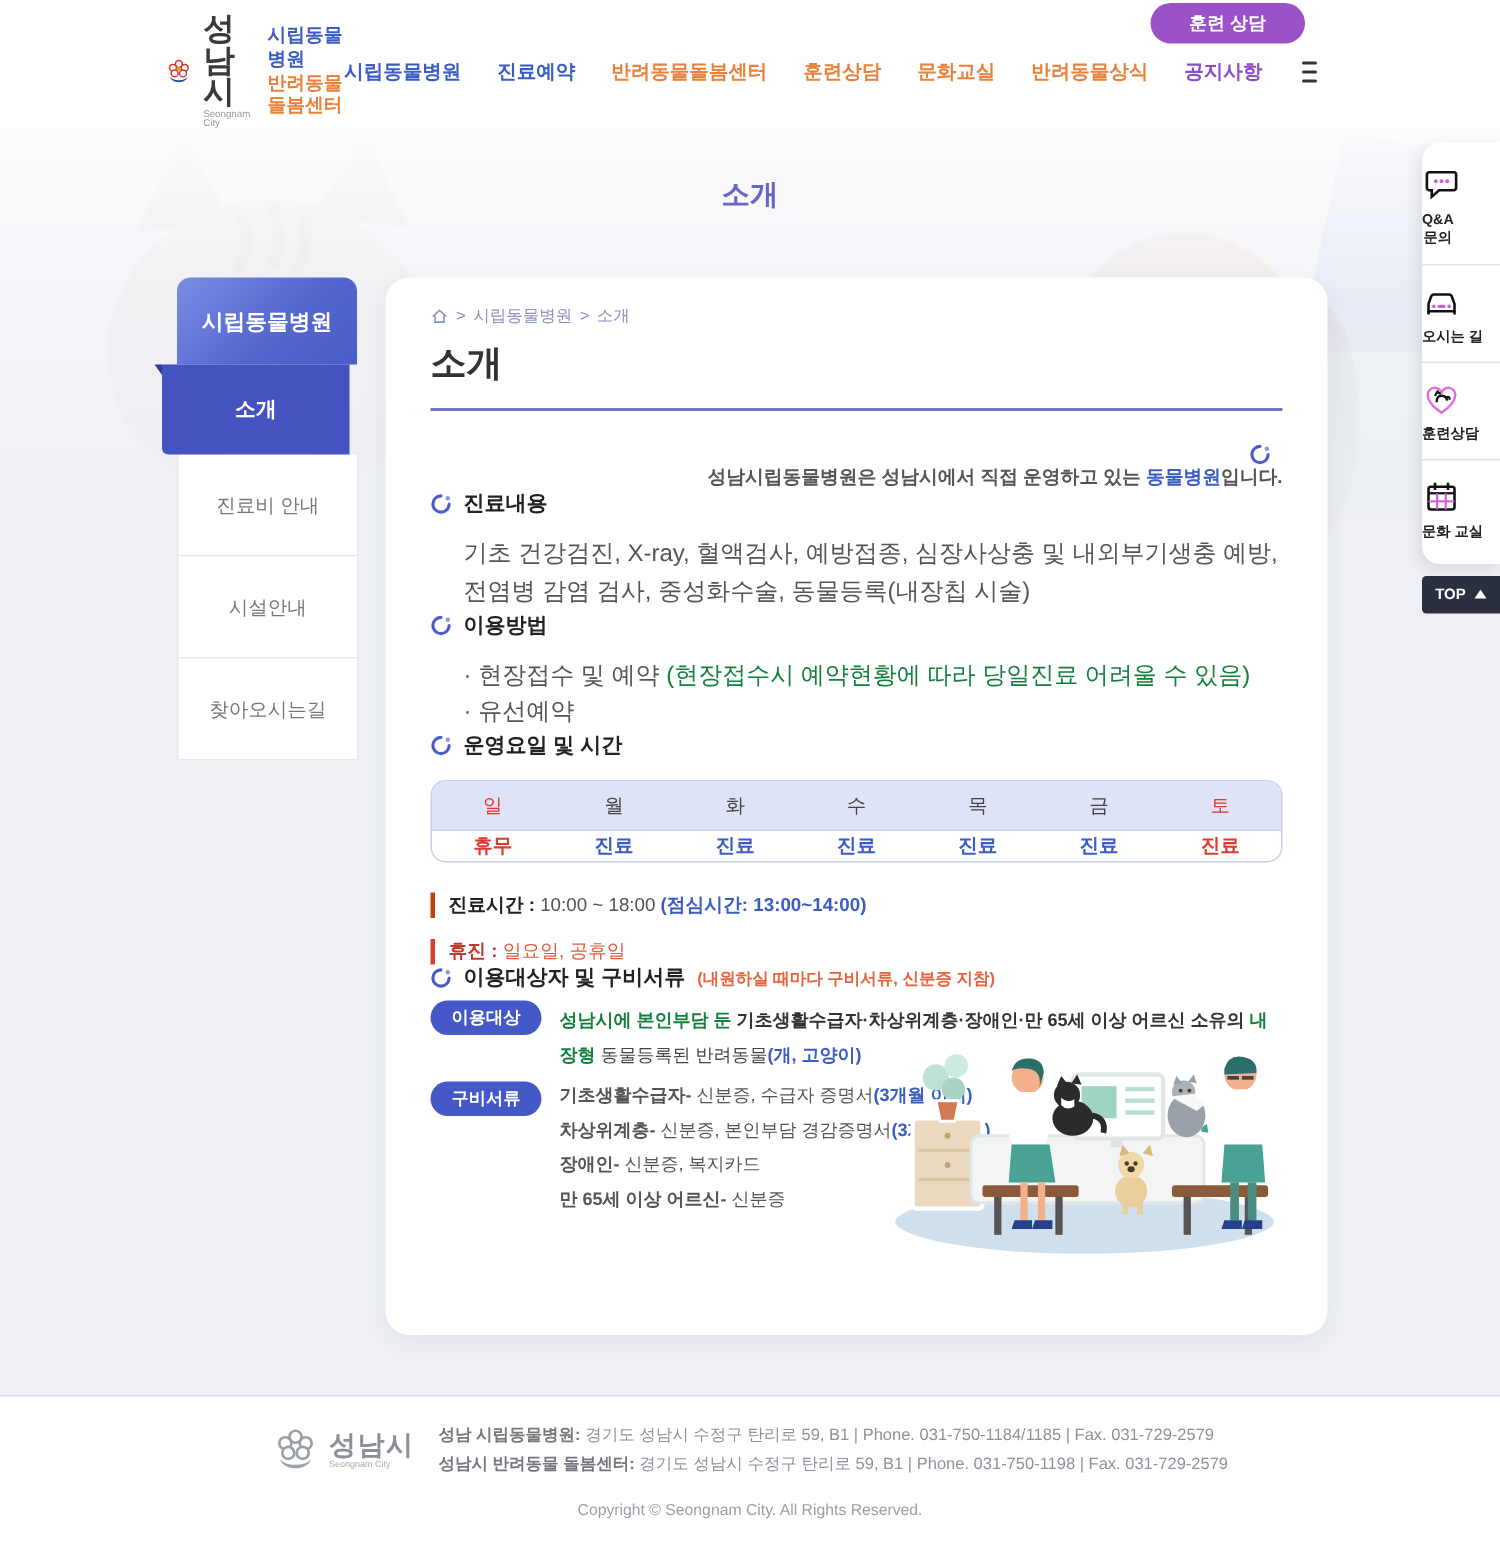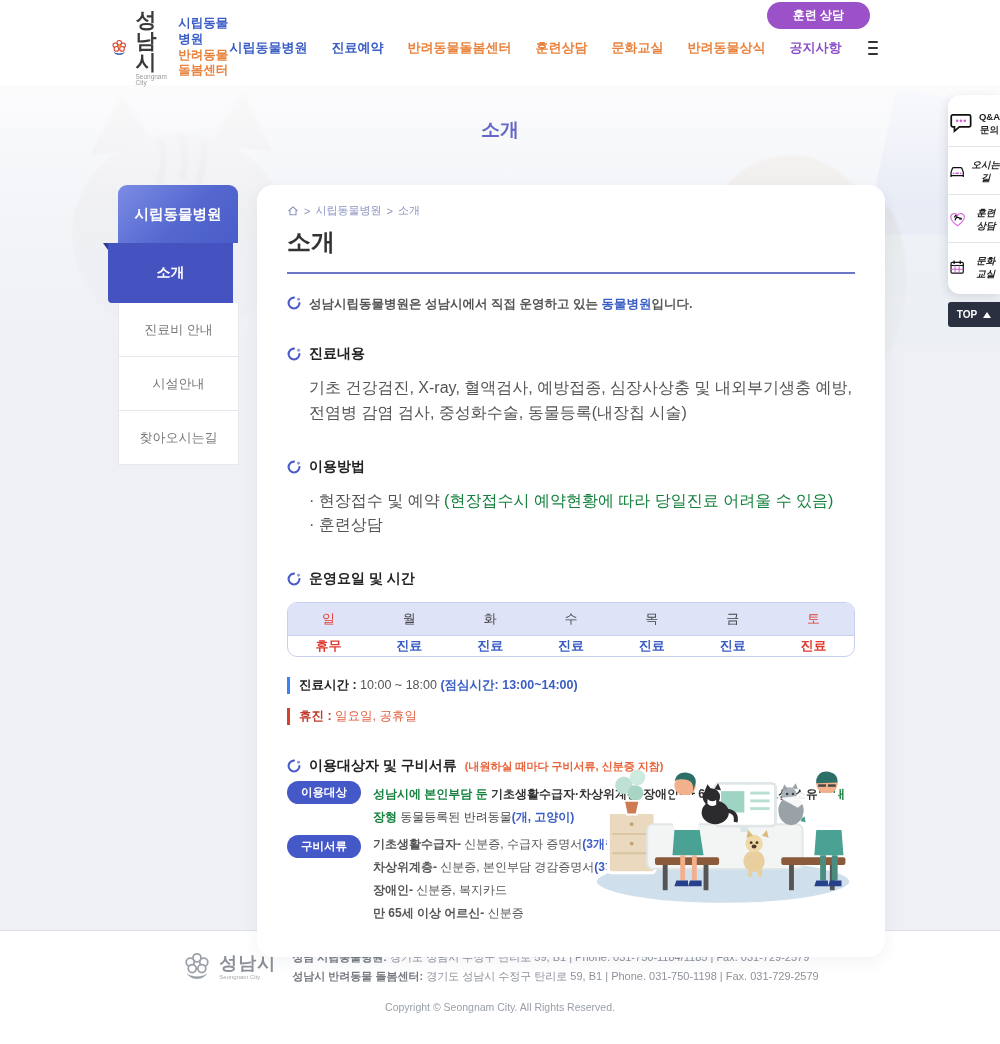--- a/index.html
+++ b/index.html
@@ -37,65 +37,65 @@
 
   
   aside { width:130px; }
   .side-title { margin-left:10px; height:58px; display:flex; align-items:center; justify-content:center;
     background:linear-gradient(135deg,#7c8ce4 0%,#5468cf 55%,#4a5cc9 100%);
     color:#fff; font-size:14.5px; font-weight:bold; border-radius:9px 9px 0 0; }
   .side-active { width:125px; height:60px; background:#4453c0; color:#fff; font-size:14px; font-weight:bold;
     display:flex; align-items:center; justify-content:center; position:relative; border-radius:0 0 0 4px; cursor:pointer; }
   .side-active::after { content:""; position:absolute; left:-5px; top:0; border-style:solid;
     border-width:0 5px 7px 0; border-color:transparent #2e3b96 transparent transparent; }
-  .side-item { width:121px; margin-left:10px; height:54px; background:#fff; border:1px solid #e7e8ee; border-top:none;
+  .side-item { width:121px; margin-left:10px; height:68px; background:#fff; border:1px solid #e7e8ee; border-top:none;
     display:flex; align-items:center; justify-content:center; font-size:13px; color:#777; cursor:pointer; }
 
   
   .card { width:628px; min-height:705px; background:#fff; border-radius:16px; padding:18px 30px 30px;
     box-shadow:0 5px 16px rgba(40,50,90,.06); position:relative; }
   .crumb { font-size:11px; color:#8a93c0; display:flex; align-items:center; gap:5px; }
   .crumb svg { vertical-align:-1px; }
   .card-title { font-size:24px; font-weight:bold; color:#333; margin-top:8px; padding-bottom:14px;
     border-bottom:2px solid #6b77c4; }
-  .intro { margin-top:22px; font-size:12.5px; color:#555; font-weight:bold; display:flex; align-items:flex-start; }
+  .intro { margin-top:22px; font-size:12.5px; color:#555; font-weight:bold; display:flex; align-items:flex-end;flex-direction:column; }
   .sec-ico { width:14px; height:14px; margin-right:8px; flex:none; }
-  .sec-h { margin-top:32px; font-size:14px; font-weight:bold; color:#222; display:flex; align-items:center; }
+  .sec-h { font-size:14px; font-weight:bold; color:#222; display:flex; align-items:center; }
   .sec-body { margin:13px 0 0 22px; font-size:16px; color:#555; line-height:1.55; }
   .t-blue { color:#3a5cc5; font-weight:bold; }
   .t-red { color:#15803d; }
   .t-dark-b { color:#333; font-weight:bold; }
 
   
   .hours { margin:14px 0 0 0; border:1px solid #c9d0ee; border-radius:10px; overflow:hidden; }
   .hrow { display:flex; }
   .hrow.head { background:#dee3f8; border-bottom:1px solid #c9d0ee; }
   .hcell { flex:1; text-align:center; padding:7px 0; font-size:13px; color:#444; }
   .hrow.vals .hcell { font-weight:bold; padding:1px 0; }
   .hcell.red { color:#e0392f; } .hcell.blue { color:#3a5cc5; }
 
-  .time-line { margin-top:20px; font-size:12.5px; color:#555; border-left:3px solid #3b82f6; padding-left:9px; }
+  .time-line { margin-top:20px; font-size:12.5px; color:#555; border-left:3px solid #c2410c; padding-left:9px; }
   .time-line b { color:#222; }
   .closed-line { margin-top:14px; font-size:12.5px; border-left:3px solid #d6402f; padding-left:9px; color:#e25b3c; }
   .closed-line b { color:#c0392b; }
 
   .sec-note { font-size:11px; color:#e8643c; font-weight:bold; margin-left:8px; }
   .pill-row { display:flex; gap:12px; margin:6px 0 0 0; align-items:flex-start; }
   .pill { flex:none; background:#4558c8; color:#fff; font-size:11.5px; font-weight:bold; padding:4px 14px;
     border-radius:14px; cursor:default; }
   .pill-text { font-size:12px; color:#444; line-height:1.9; padding-top:2px; }
   .docs-lines div { font-size:12px; color:#555; margin-bottom:5px; line-height:1.5; }
 
   .illus { position:absolute; right:26px; bottom:48px; width:272px; height:158px; }
 
   
   .quick { position:absolute; top:10px; right:0; z-index:25; width:52px; }
   .quick-panel { background:#fff; border-radius:12px 0 0 12px; box-shadow:-2px 3px 10px rgba(0,0,0,.10); padding:4px 0; }
-  .q-item { padding:11px 0 10px; display:flex; align-items:flex-end; gap:5px; cursor:pointer; }
-  .q-item + .q-item { border-top:1px solid #e4e4e8;font-style:italic; }
+  .q-item { padding:11px 0 10px; display:flex; flex-direction:column; align-items:flex-start; gap:5px; cursor:pointer; }
+  .q-item + .q-item { border-top:1px solid #e4e4e8; }
   .q-label { font-size:9.5px; font-weight:bold; color:#222; text-align:center; white-space:pre-line; line-height:1.3; }
   .q-top { margin-top:8px; width:52px; height:25px; background:#2b3040; color:#fff; font-size:10px; font-weight:bold;
     display:flex; align-items:center; justify-content:center; gap:6px; border-radius:3px 0 0 3px; cursor:pointer; }
   .q-top .tri { width:0; height:0; border-left:4px solid transparent; border-right:4px solid transparent; border-bottom:6px solid #fff; }
 
   
   footer { height:114px; background:#fff; border-top:1px solid #dcdfe6; padding-top:17px; }
   .f-row { display:flex; justify-content:center; align-items:center; gap:16px; }
   .f-logo { display:flex; align-items:center; gap:6px; }
   .f-city .kr { font-size:18px; font-weight:bold; color:#8a8f98; letter-spacing:1px; line-height:1; }
@@ -226,21 +226,21 @@
           <svg class="sec-ico" viewBox="0 0 16 16">
             <path d="M8 1.8 A6.2 6.2 0 1 0 14.2 8" fill="none" stroke="#4a5cc9" stroke-width="2.4" stroke-linecap="round"></path>
             <circle cx="13.2" cy="3.6" r="1.7" fill="#8a97e0"></circle>
           </svg>
           <span>이용방법</span>
         </div>
         <div class="sec-body">
           <div>
             <span>· 현장접수 및 예약 </span><span class="t-red">(현장접수시 예약현황에 따라 당일진료 어려울 수 있음)</span>
           </div>
-          <div>· 훈련상담</div>
+          <div>· 유선예약</div>
         </div>
 
         <div class="sec-h">
           <svg class="sec-ico" viewBox="0 0 16 16">
             <path d="M8 1.8 A6.2 6.2 0 1 0 14.2 8" fill="none" stroke="#4a5cc9" stroke-width="2.4" stroke-linecap="round"></path>
             <circle cx="13.2" cy="3.6" r="1.7" fill="#8a97e0"></circle>
           </svg>
           <span>운영요일 및 시간</span>
         </div>
         <div class="hours">

